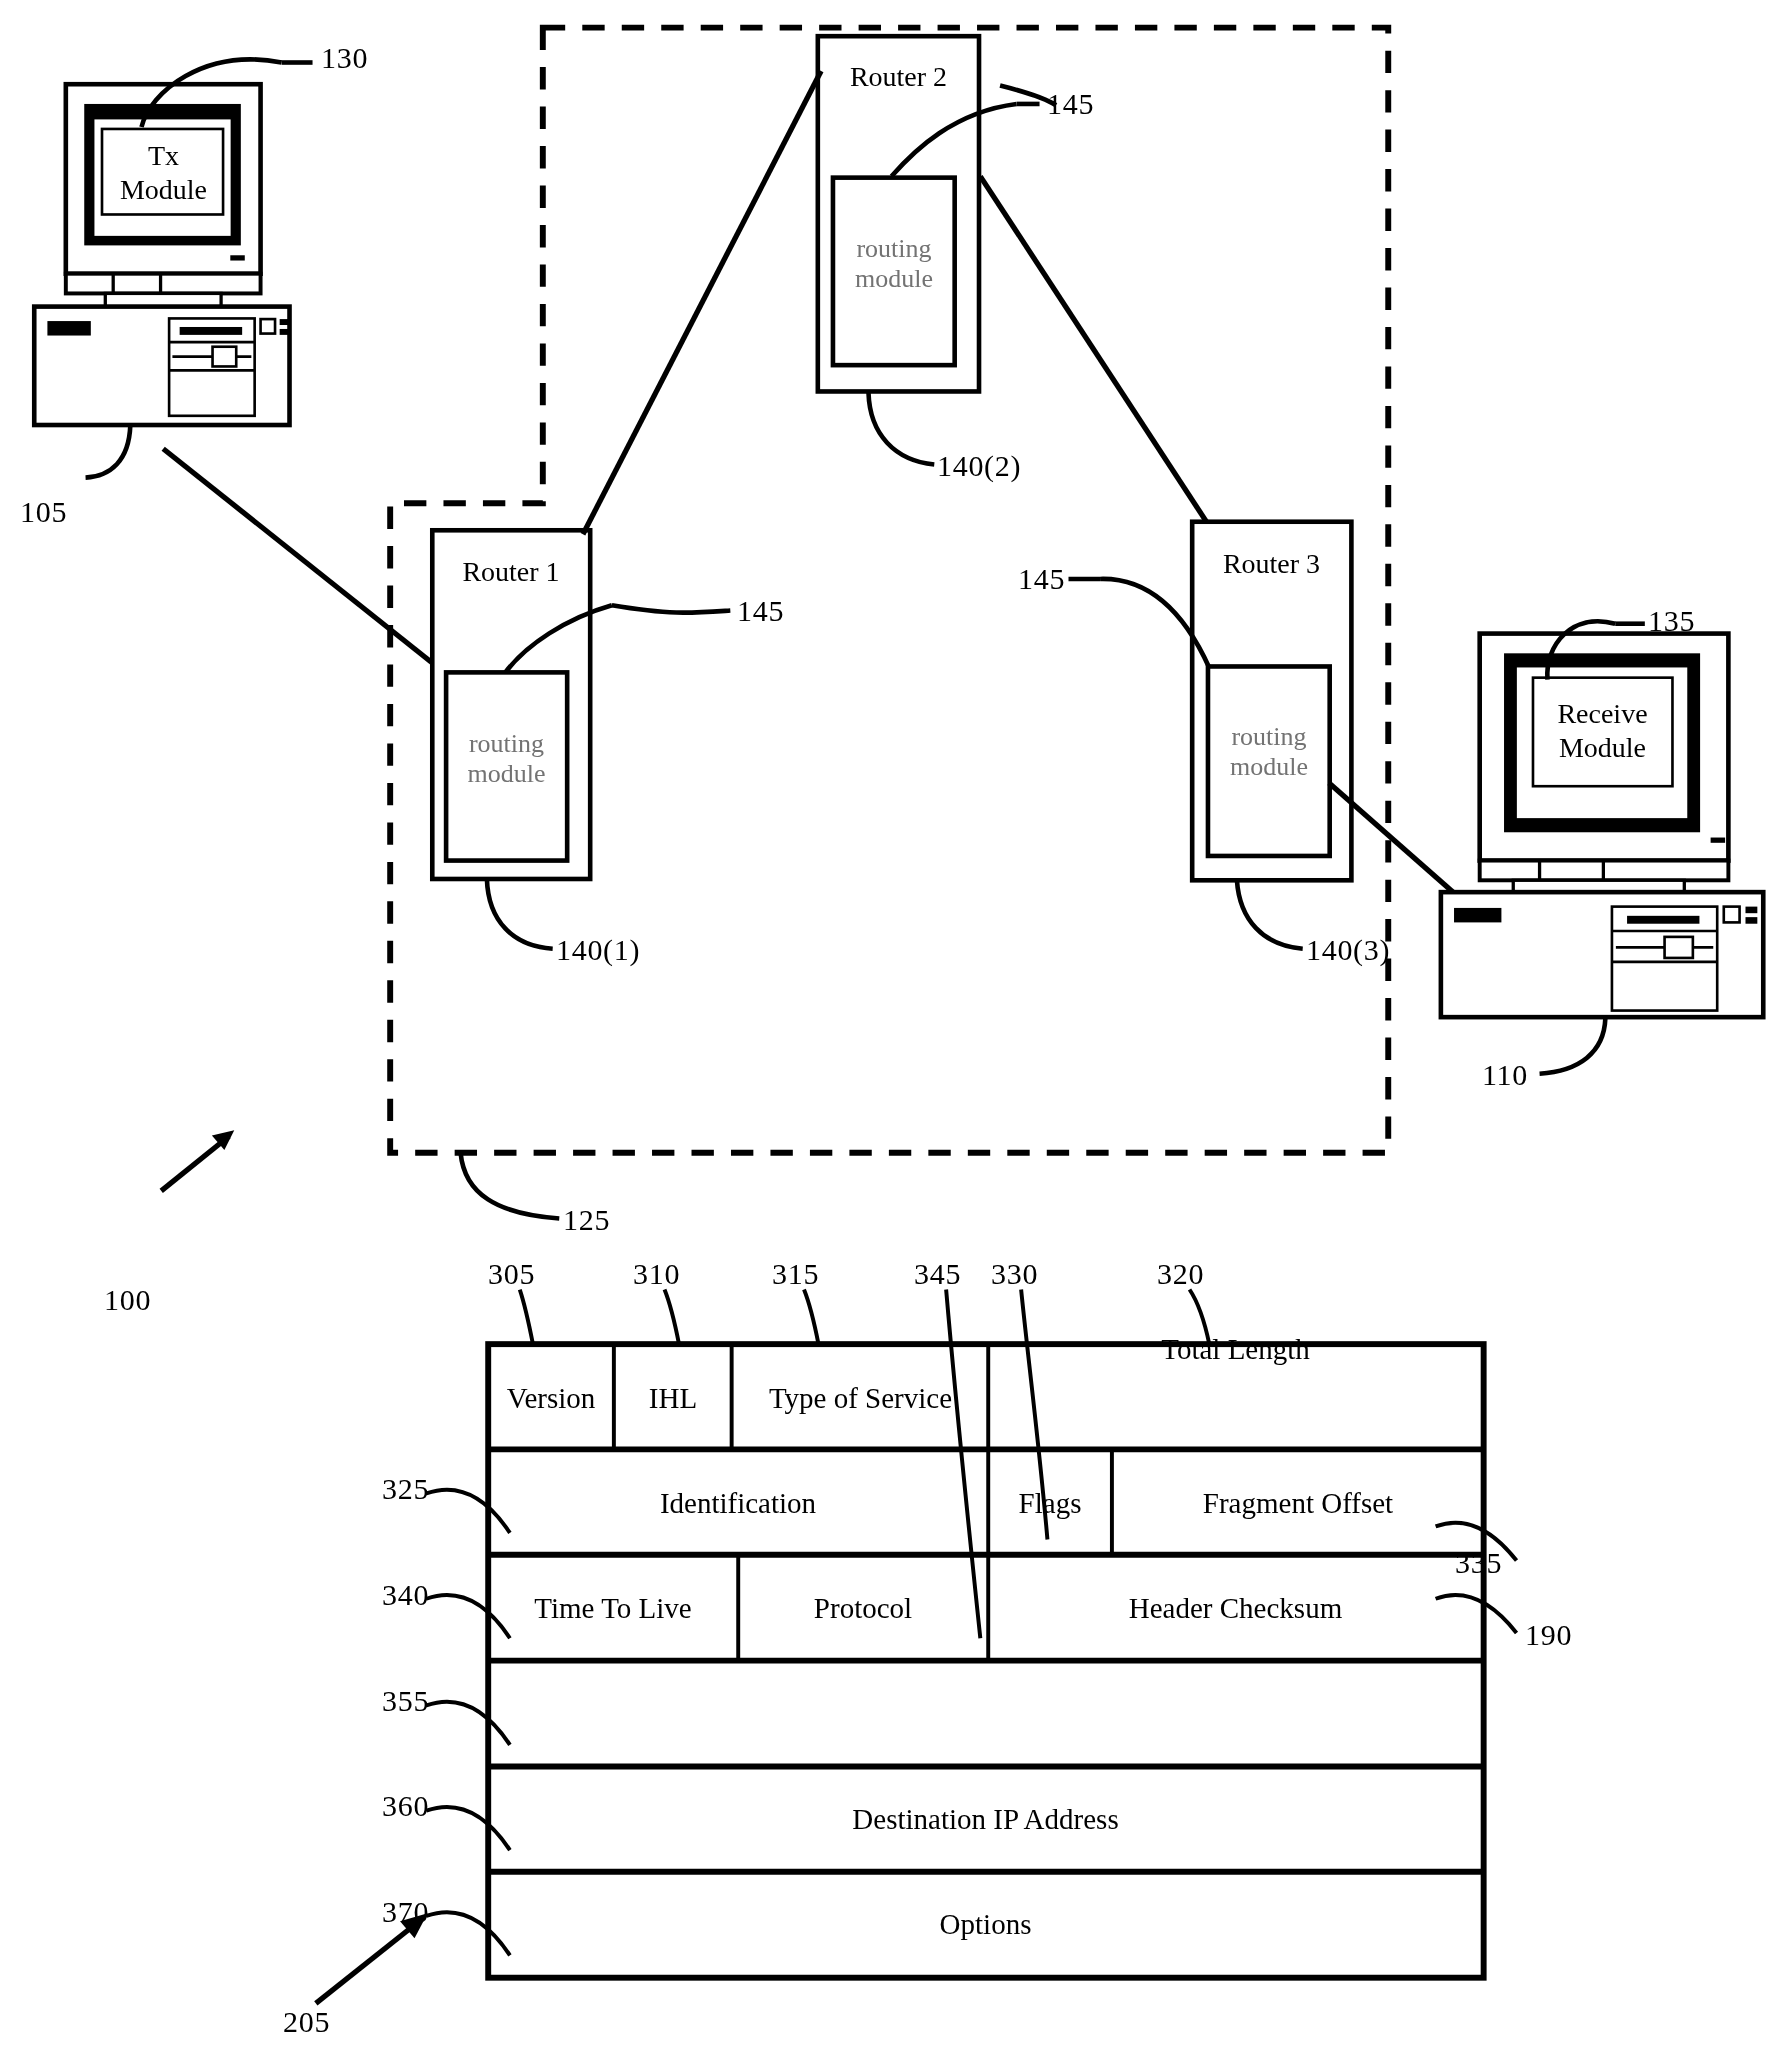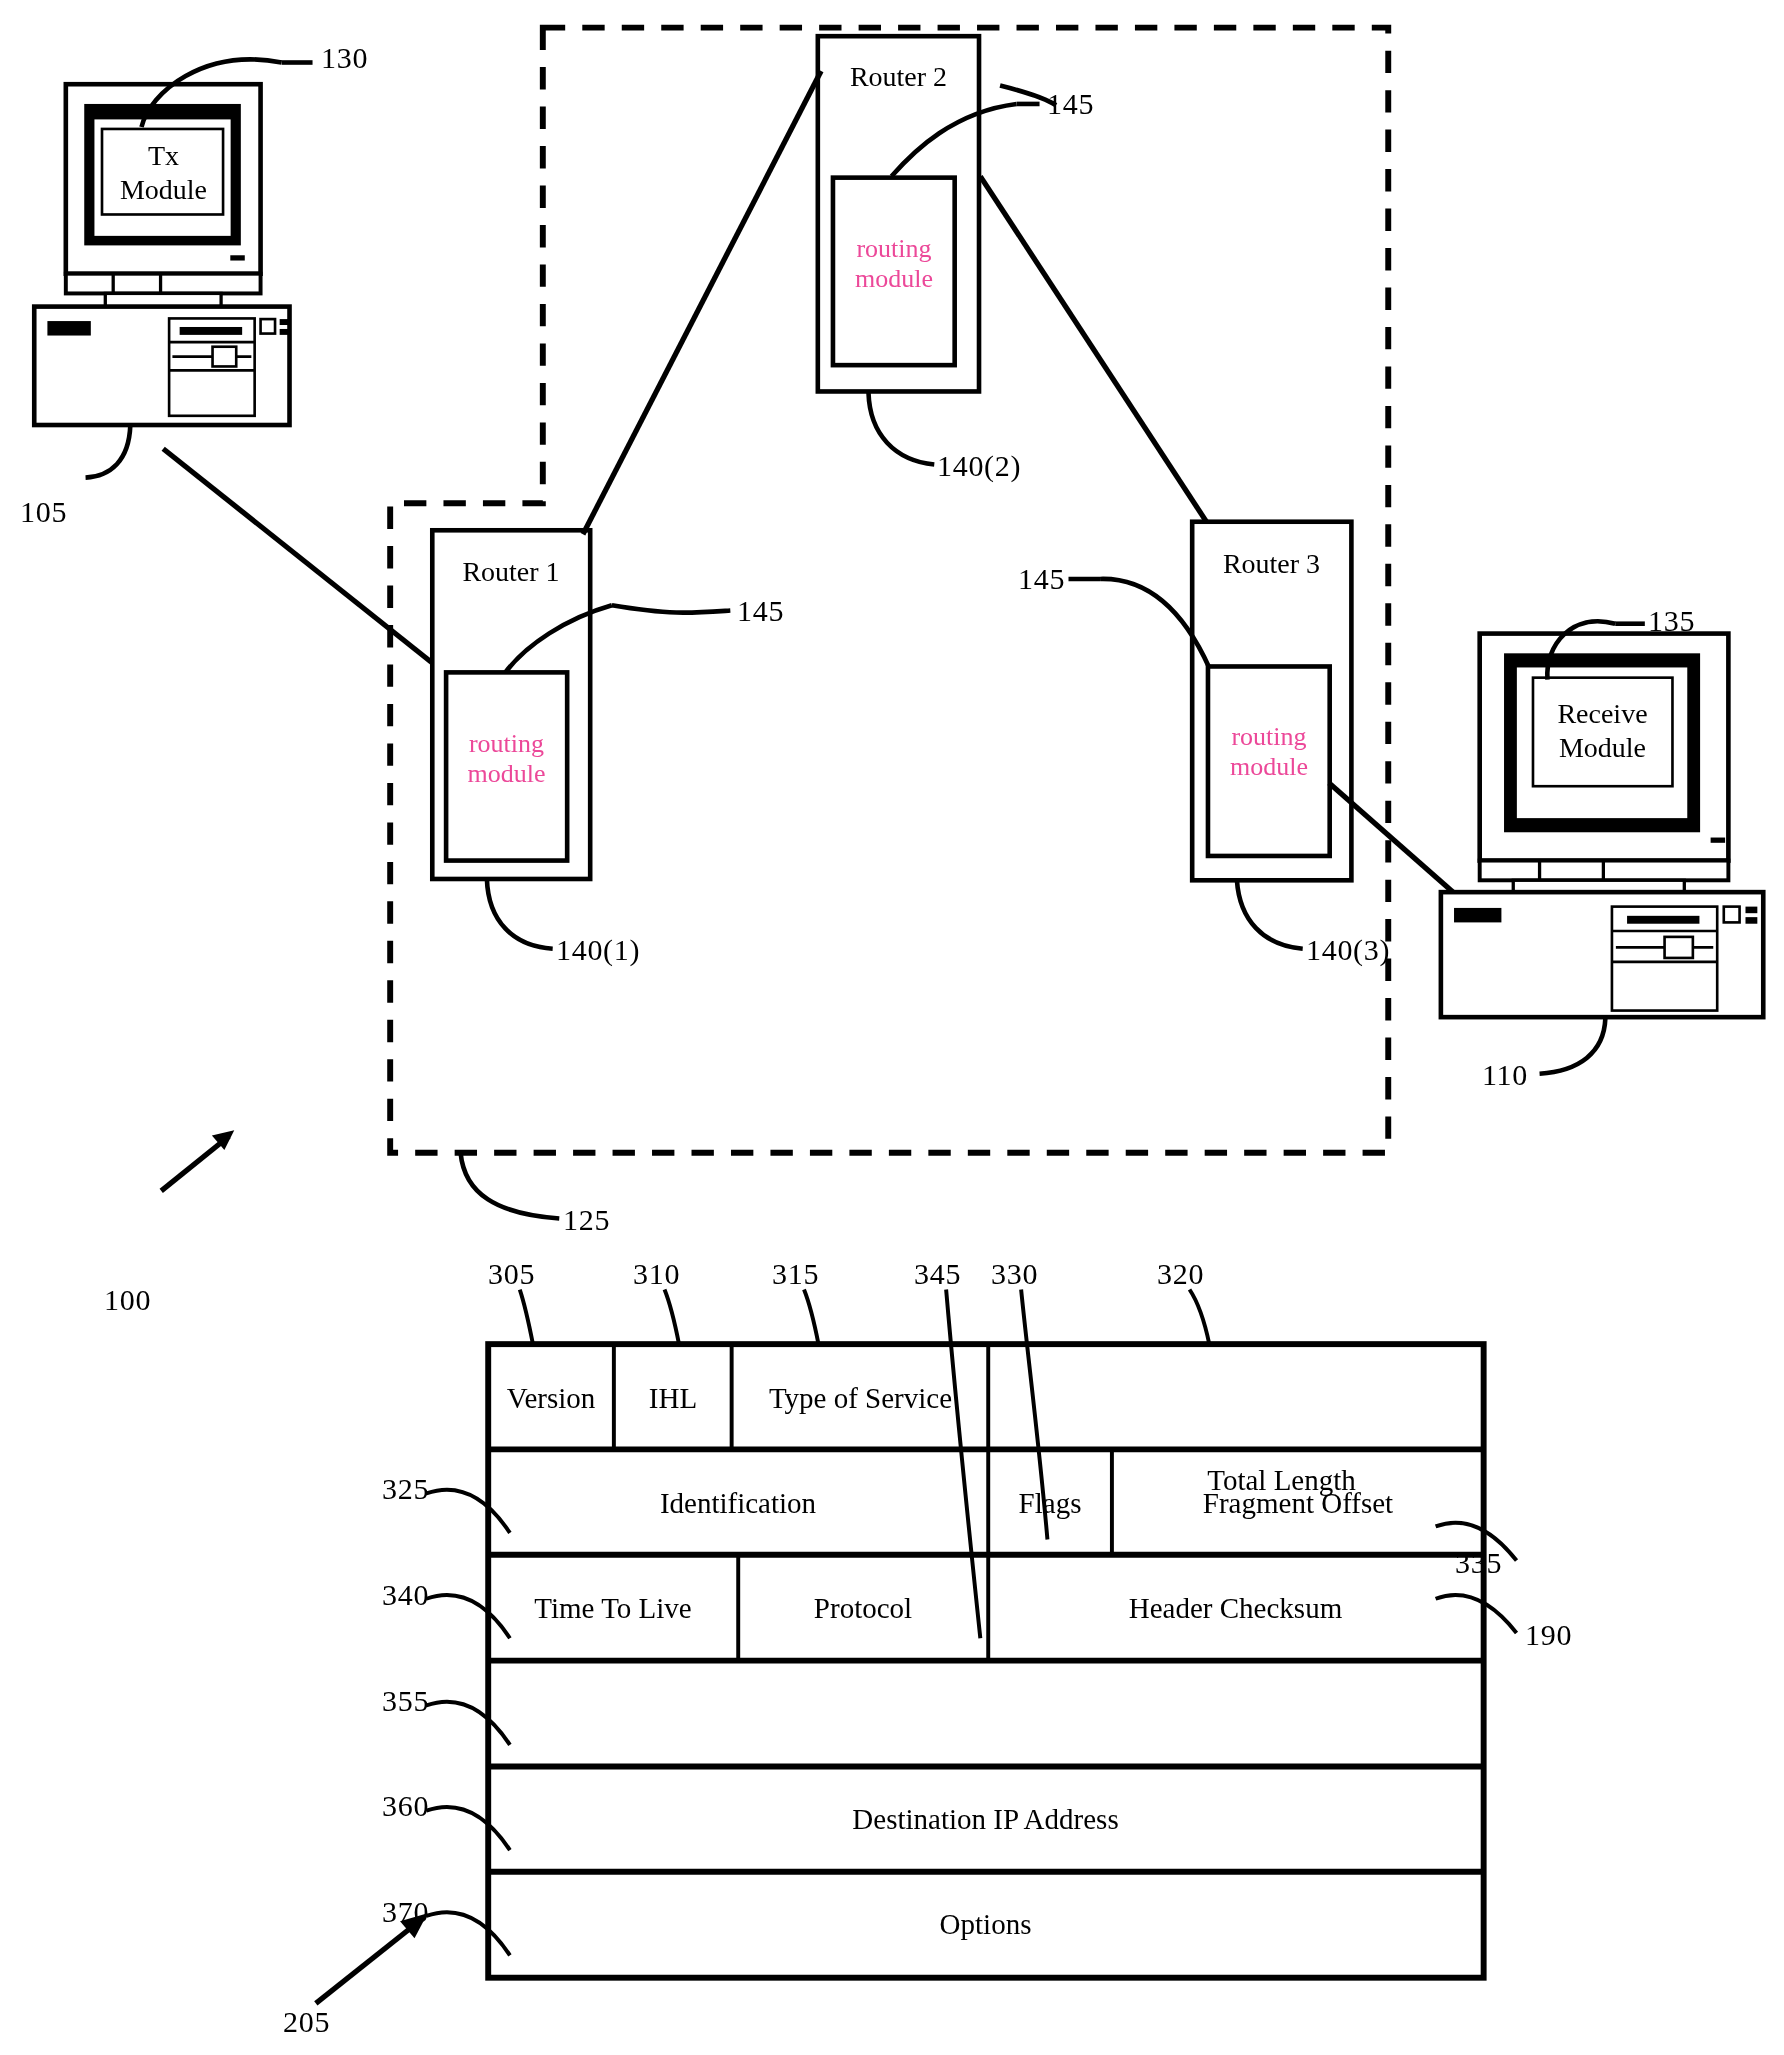--- a/index.html
+++ b/index.html
@@ -35,21 +35,21 @@
     text-align:center;
     white-space:nowrap;
     color:#000;
   }
   .modlabel{
     position:absolute;
     font-family:"Liberation Serif","DejaVu Serif",serif;
     font-size:26px;
     text-align:center;
     line-height:1.15;
-    color:#ec4899;
+    color:#737373;
   }
   .screenlabel{
     position:absolute;
     font-family:"Liberation Serif","DejaVu Serif",serif;
     font-size:28px;
     text-align:center;
     line-height:1.2;
     color:#000;
   }
   .fieldlabel{
@@ -264,21 +264,21 @@
   <div class="refnum" style="left:1648px; top:604px;text-align:center;">135</div>
   <div class="refnum" style="left:1482px; top:1058px;">110</div>
 
   <div class="refnum" style="left:563px; top:1203px;">125</div>
   <div class="refnum" style="left:104px; top:1243px;margin-top:40px;">100</div>
   <div class="refnum" style="left:283px; top:2005px;">205</div>
 
   <div class="fieldlabel" style="left:488px; top:1382px; width:126px;">Version</div>
   <div class="fieldlabel" style="left:614px; top:1382px; width:118px;">IHL</div>
   <div class="fieldlabel" style="left:732px; top:1382px; width:257px;">Type of Service</div>
-  <div class="fieldlabel" style="left:988px; top:1464px; width:495px;margin-left:46px;">Total Length</div>
+  <div class="fieldlabel" style="left:988px; top:1333px; width:495px;">Total Length</div>
 
   <div class="fieldlabel" style="left:488px; top:1487px; width:500px;">Identification</div>
   <div class="fieldlabel" style="left:988px; top:1487px; width:124px;">Flags</div>
   <div class="fieldlabel" style="left:1112px; top:1487px; width:372px;">Fragment Offset</div>
 
   <div class="fieldlabel" style="left:488px; top:1592px; width:250px;">Time To Live</div>
   <div class="fieldlabel" style="left:738px; top:1592px; width:250px;">Protocol</div>
   <div class="fieldlabel" style="left:988px; top:1592px; width:495px;">Header Checksum</div>
 
 

